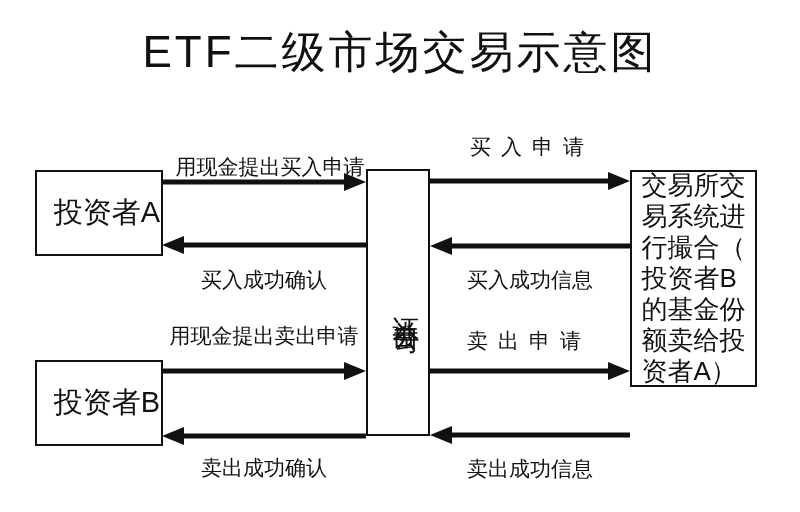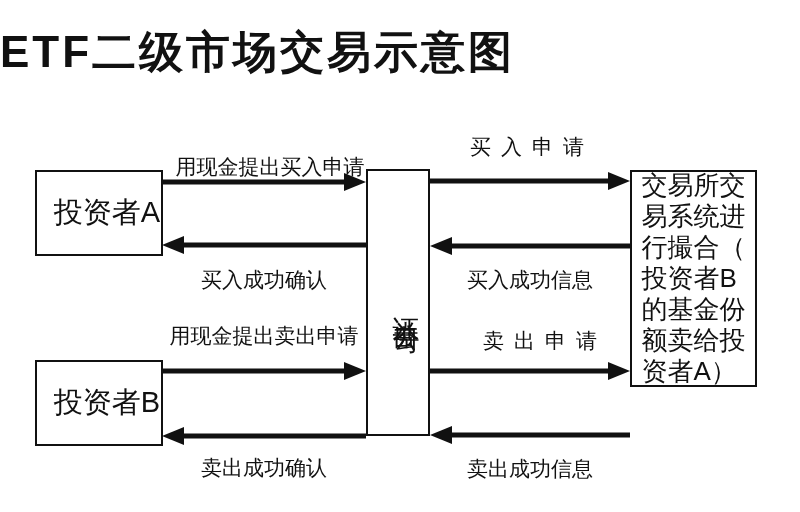--- a/index.html
+++ b/index.html
@@ -9,22 +9,23 @@
     height: 512px;
     background: #ffffff;
     font-family: "Liberation Sans", "DejaVu Sans", sans-serif;
     color: #111111;
     overflow: hidden;
   }
   .title {
     position: absolute;
     top: 28px; left: 0;
     width: 100%;
+    text-align: center;
     font-size: 44px;
-    font-weight: 700;
+    font-weight: 400;
     letter-spacing: 3px;
     line-height: 1.1;
   }
   .node {
     position: absolute;
     box-sizing: border-box;
     border: 2px solid #111111;
     background: #ffffff;
     display: flex;
     align-items: center;
@@ -146,19 +147,19 @@
   <div class="flow-label" style="left:165px; top:133px; width:210px;margin-top:21px;">用现金提出买入申请</div>
 
   <div class="flow-label spread" style="left:427px; top:134px; width:200px;">买入申请</div>
 
   <div class="flow-label" style="left:162px; top:267px; width:204px;">买入成功确认</div>
 
   <div class="flow-label" style="left:430px; top:267px; width:200px;">买入成功信息</div>
 
   <div class="flow-label" style="left:160px; top:323px; width:208px;">用现金提出卖出申请</div>
 
-  <div class="flow-label spread" style="left:440px; top:328px; width:200px;">卖出申请</div>
+  <div class="flow-label spread" style="left:424px; top:328px; width:200px;">卖出申请</div>
 
   <div class="flow-label" style="left:162px; top:455px; width:204px;">卖出成功确认</div>
 
   <div class="flow-label" style="left:430px; top:456px; width:200px;">卖出成功信息</div>
 
 </div>
 
 </body></html>

